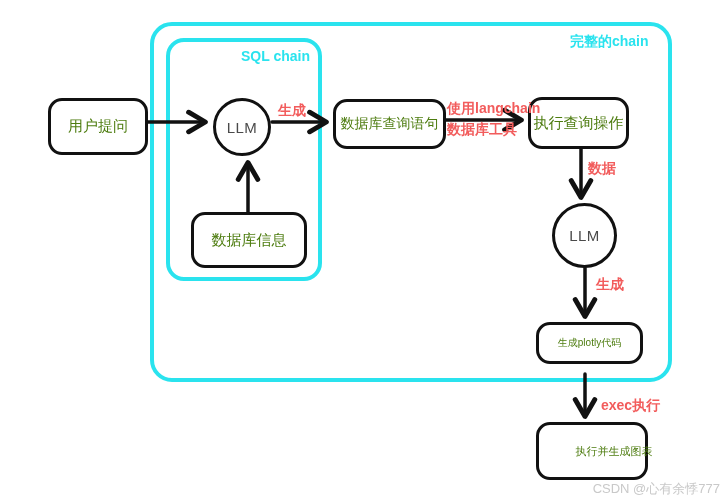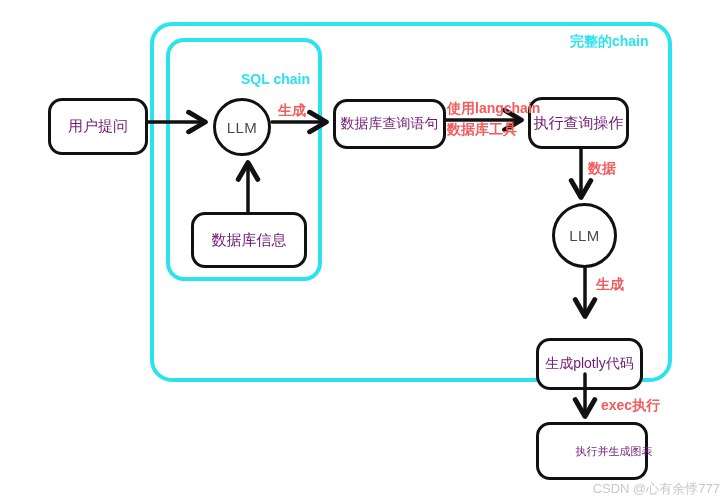--- a/index.html
+++ b/index.html
@@ -21,21 +21,21 @@
   .group-outer { left: 150px; top: 22px; width: 522px; height: 360px; }
   .group-inner { left: 166px; top: 38px; width: 156px; height: 243px; border-radius: 18px; }
   .group-label {
     position: absolute;
     color: var(--accent-cyan, #2ae3ee);
     font-size: 14px;
     font-weight: 600;
     white-space: nowrap;
   }
   .label-outer { left: 570px; top: 33px; }
-  .label-inner { left: 241px; top: 48px; margin-top: 23px; }
+  .label-inner { left: 241px; top: 48px; }
 
   svg.edges { position: absolute; left: 0; top: 0; z-index: 3; }
   .edge {
     stroke: var(--stroke-black, #111111);
     stroke-width: 3.5;
     stroke-linecap: round;
     fill: none;
   }
   .edge-head {
     stroke: var(--stroke-black, #111111);
@@ -47,33 +47,33 @@
   .node {
     position: absolute;
     box-sizing: border-box;
     border: 3.5px solid var(--stroke-black, #111111);
     border-radius: 14px;
     background: #ffffff;
     display: flex;
     align-items: center;
     justify-content: center;
     font-size: 15px;
-    color: #701a75;
+    color: #4d7c0f;
     white-space: nowrap;
     z-index: 2;
   }
   .node-circle { border-radius: 50%; color: #4a4a4a; letter-spacing: 0.5px; }
 
   .n-user   { left: 48px;  top: 98px;  width: 100px; height: 57px; }
   .n-llm1   { left: 213px; top: 98px;  width: 58px;  height: 58px; }
   .n-dbinfo { left: 191px; top: 212px; width: 116px; height: 56px; }
   .n-query  { left: 333px; top: 99px;  width: 113px; height: 50px; font-size: 14px; }
   .n-exec   { left: 528px; top: 97px;  width: 101px; height: 52px; }
   .n-llm2   { left: 552px; top: 203px; width: 65px;  height: 65px; }
-  .n-plotly { left: 536px; top: 338px; width: 107px; height: 52px; font-size: 14px; }
+  .n-plotly { left: 536px; top: 322px; width: 107px; height: 42px; font-size: 10px; }
   .n-chart  { left: 536px; top: 422px; width: 112px; height: 58px; font-size: 11px; padding-left: 44px; }
 
   .edge-label {
     position: absolute;
     color: var(--label-red, #f25c5c);
     font-size: 14px;
     font-weight: 600;
     white-space: nowrap;
     z-index: 4;
   }

